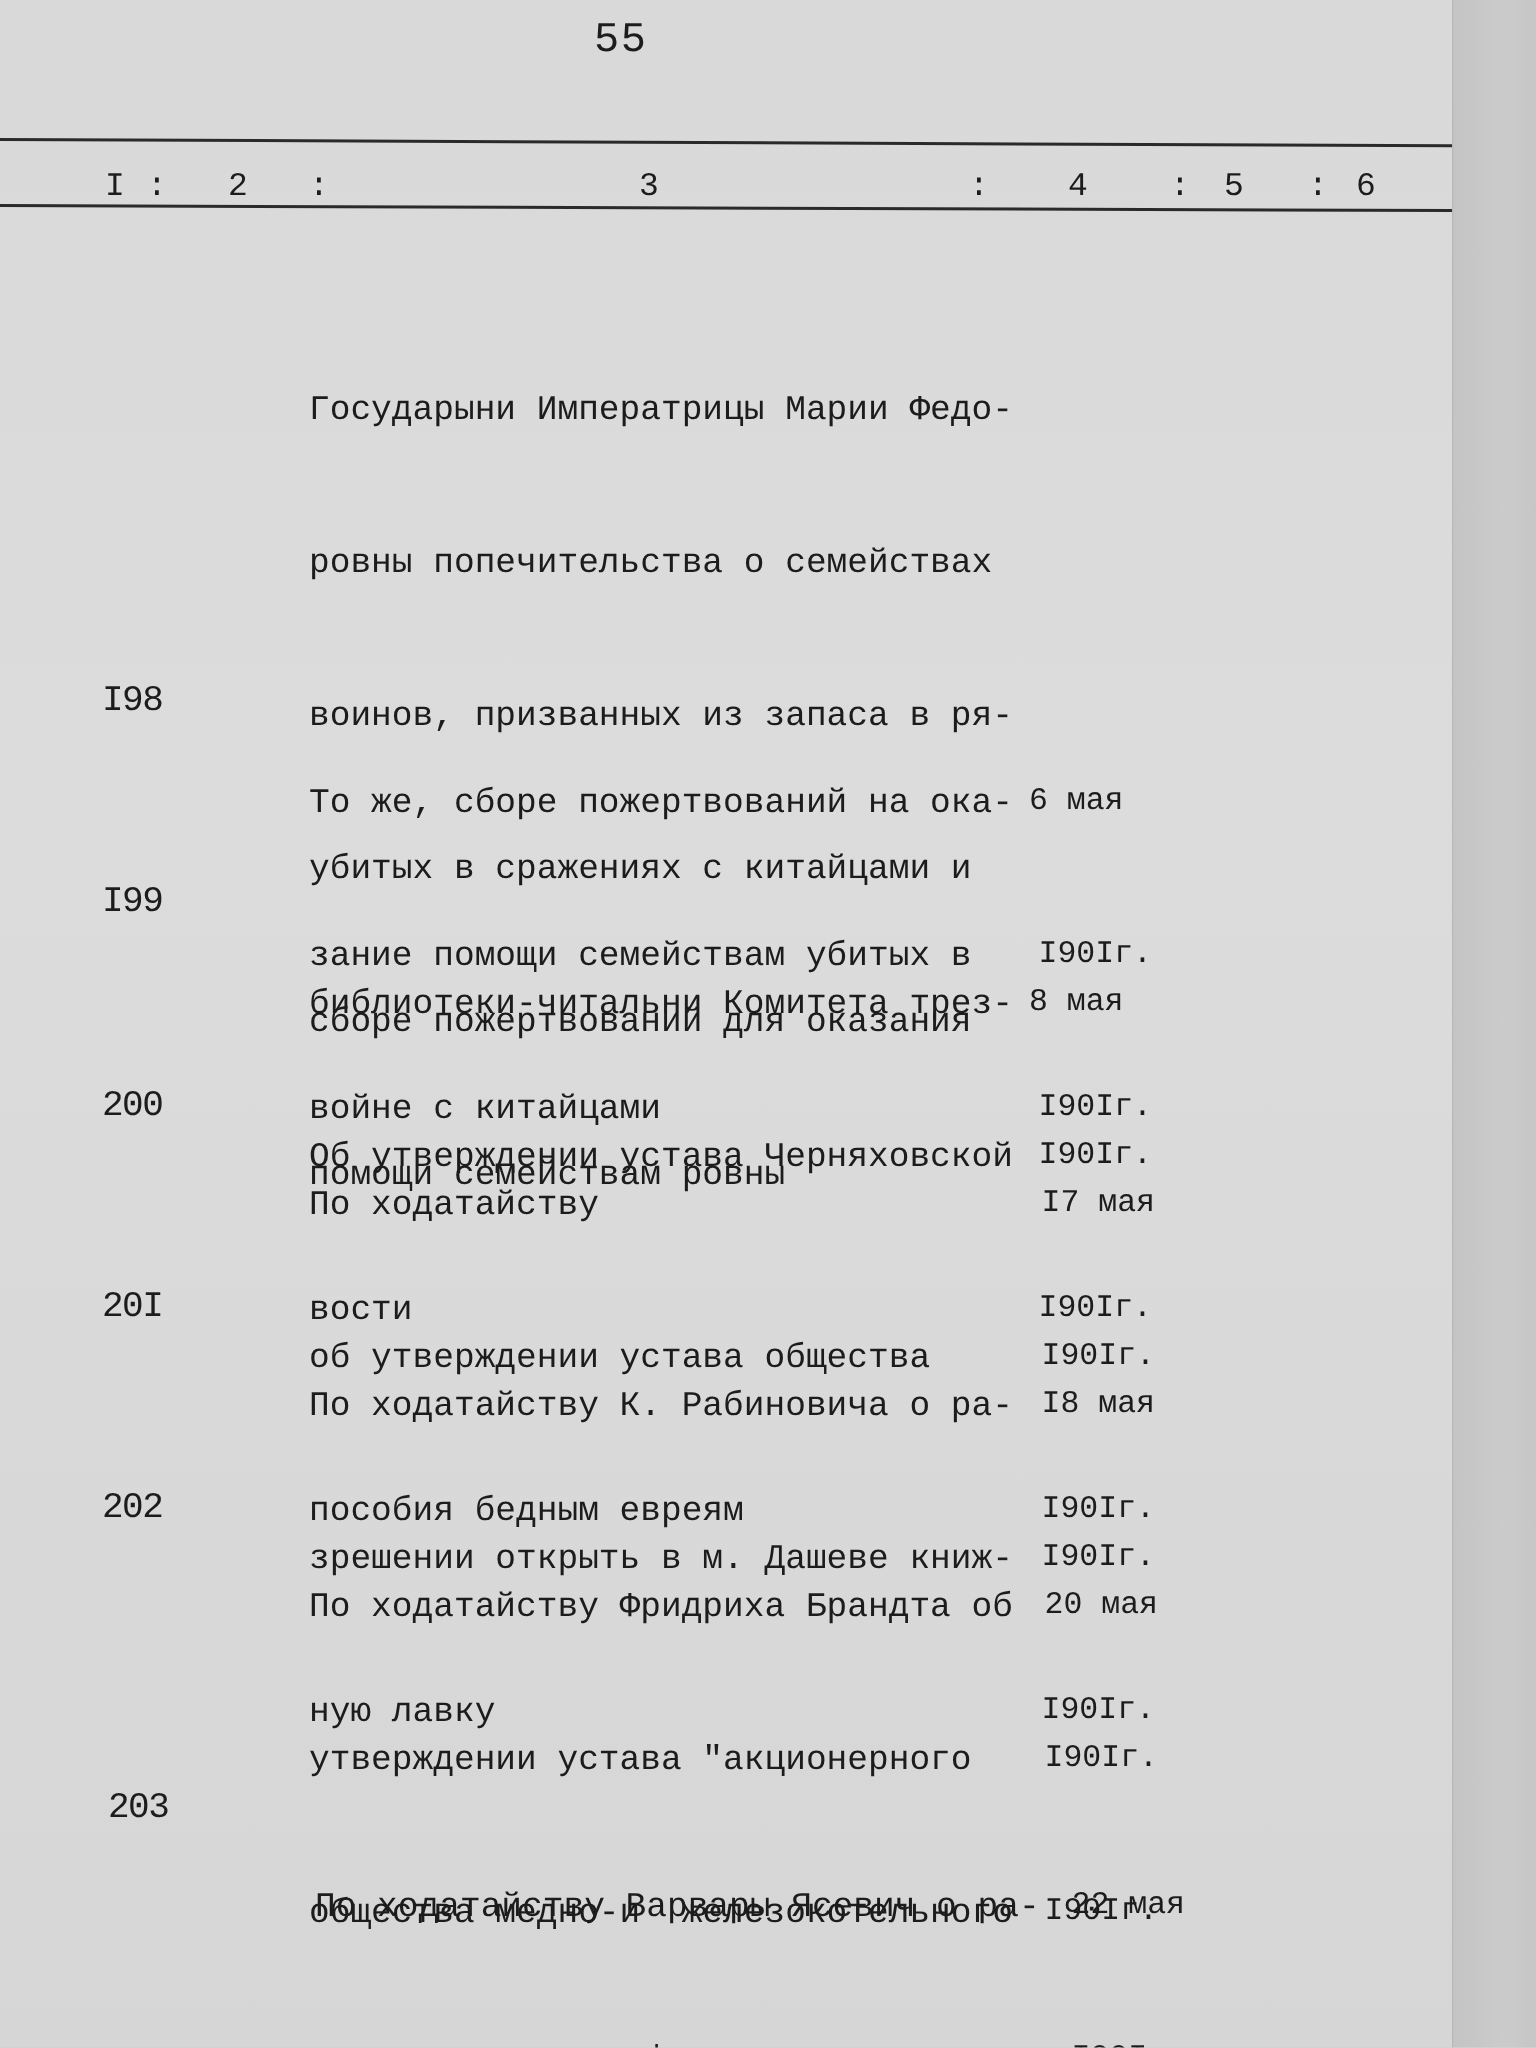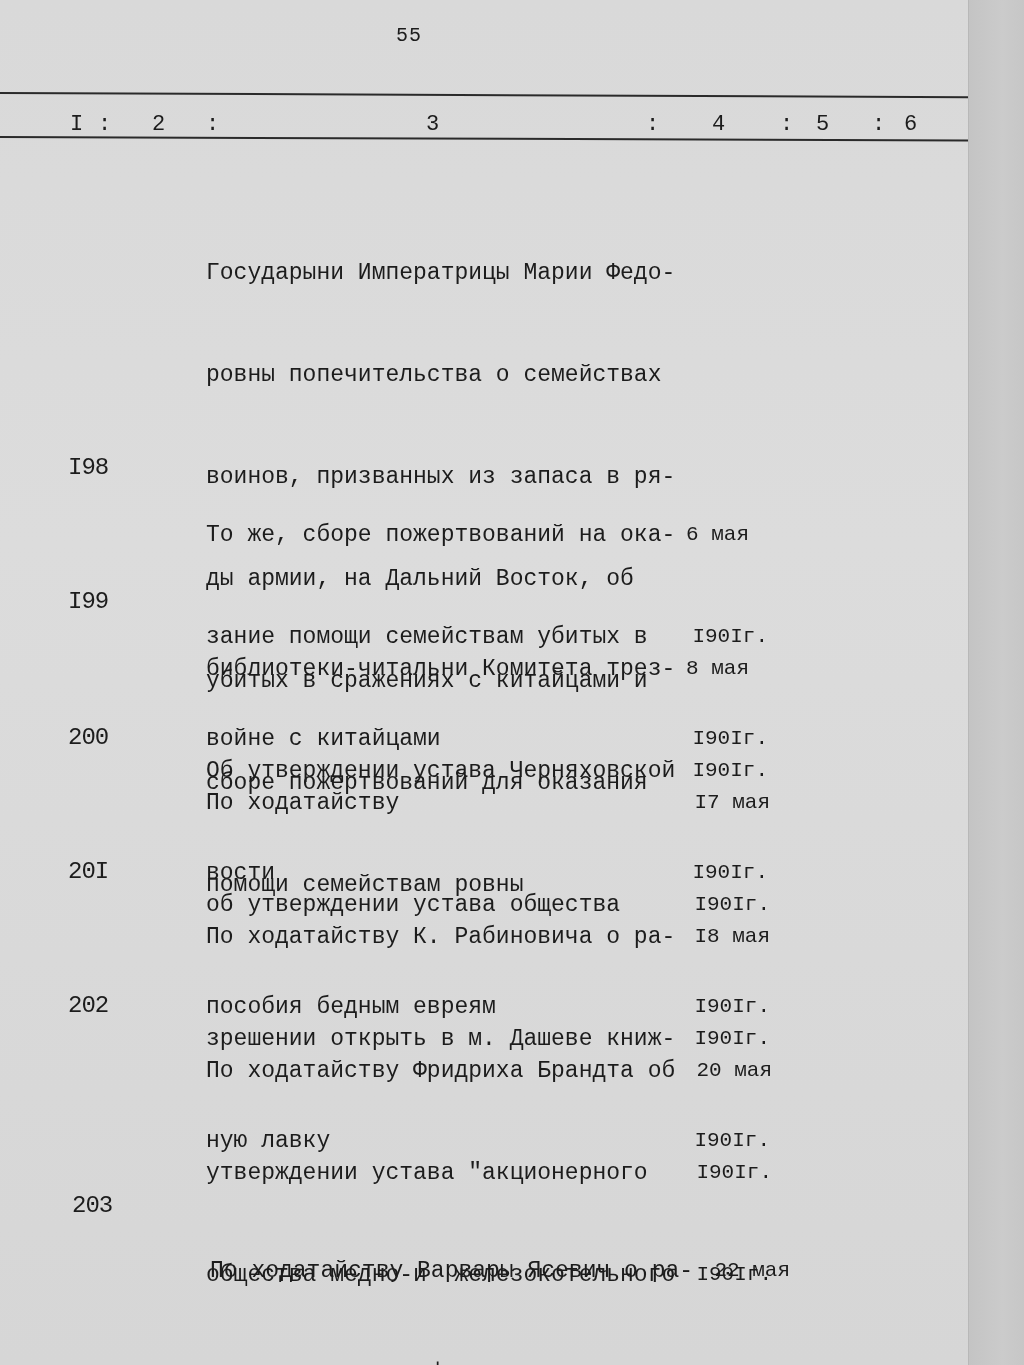--- a/index.html
+++ b/index.html
@@ -28,22 +28,22 @@
       left: 968px;
       top: 0;
       width: 56px;
       height: 1365px;
       background: linear-gradient(90deg, #c4c4c4 0%, #cbcbcb 60%, #c6c6c6 100%);
       border-left: 1px solid #b8b8b8;
     }
     .page-number {
       position: absolute;
       left: 396px;
-      top: 24px;
-      font-size: 20px;
+      top: 12px;
+      font-size: 28px;
       letter-spacing: 1px;
     }
     .rule {
       position: absolute;
       left: 0;
       width: 968px;
       height: 2px;
       background: #2a2a2a;
     }
     .rule.top { top: 92px; transform: rotate(0.25deg); transform-origin: left; }
@@ -114,21 +114,20 @@
     <span style="left:904px">6</span>
   </div>
 
   <div class="rule bottom"></div>
 
   <div class="entry" style="top:188px">
     <div class="desc">
       <span class="desc-line">Государыни Императрицы Марии Федо-</span>
       <span class="desc-line">ровны попечительства о семействах</span>
       <span class="desc-line">воинов, призванных из запаса в ря-</span>
-      <span class="desc-line">ды армии, на Дальний Восток, об</span>
       <span class="desc-line">убитых в сражениях с китайцами и</span>
       <span class="desc-line">сборе пожертвований для оказания</span>
       <span class="desc-line">помощи семействам ровны</span>
     </div>
   </div>
 
   <div class="entry" style="top:450px">
     <div class="num" style="top:4px">I98</div>
     <div class="desc">
       <span class="desc-line">То же, сборе пожертвований на ока-</span>

